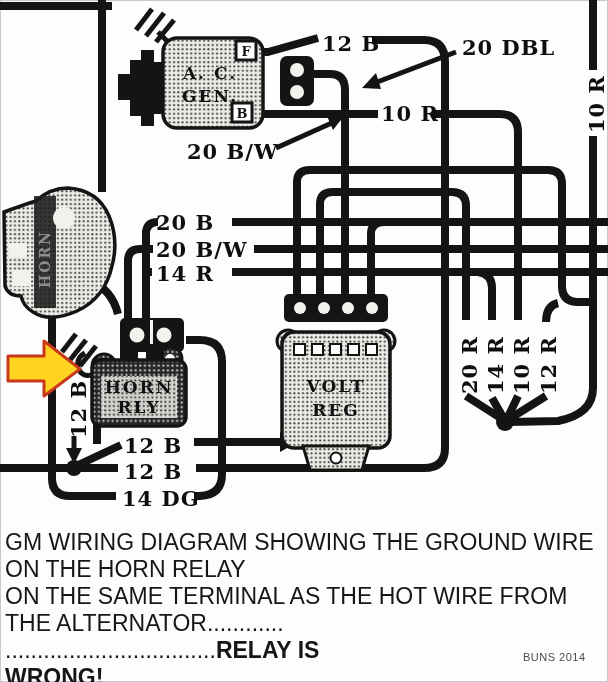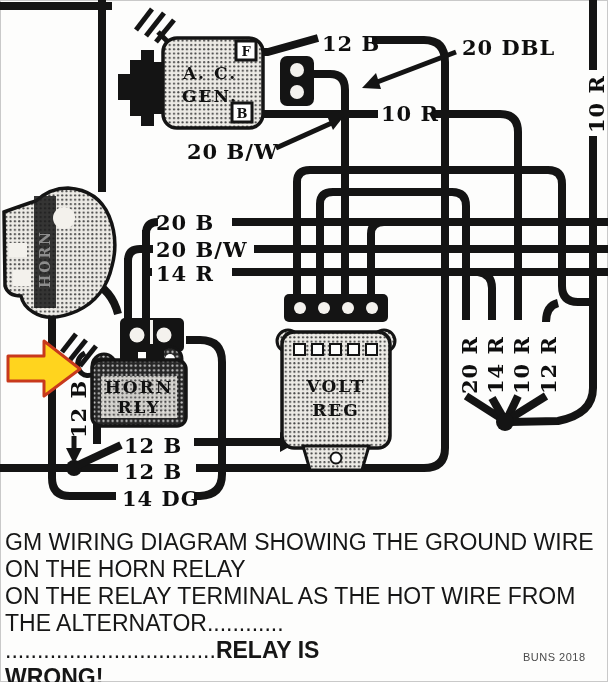--- a/index.html
+++ b/index.html
@@ -196,18 +196,18 @@
   <text class="lbl" transform="translate(529 394) rotate(-90)">10 R</text>
   <text class="lbl" transform="translate(556 394) rotate(-90)">12 R</text>
   <text class="lbl" transform="translate(86 438) rotate(-90)">12 B</text>
   <text class="lbl" x="124" y="453">12 B</text>
   <text class="lbl" x="124" y="479">12 B</text>
   <text class="lbl" x="122" y="506">14 DG</text>
 </svg>
 
 <div id="caption">
   <div>GM WIRING DIAGRAM SHOWING THE GROUND WIRE ON THE HORN RELAY</div>
-  <div>ON THE RELAY TERMINAL AS THE HOT WIRE FROM THE ALTERNATOR............</div>
+  <div>ON THE SAME TERMINAL AS THE HOT WIRE FROM THE ALTERNATOR............</div>
   <div><span>.................................</span><b>RELAY IS WRONG!</b><span>.......................................................</span></div>
 </div>
 
-<div id="credit">BUNS 2018</div>
+<div id="credit">BUNS 2014</div>
 </div>
 
 </body></html>

